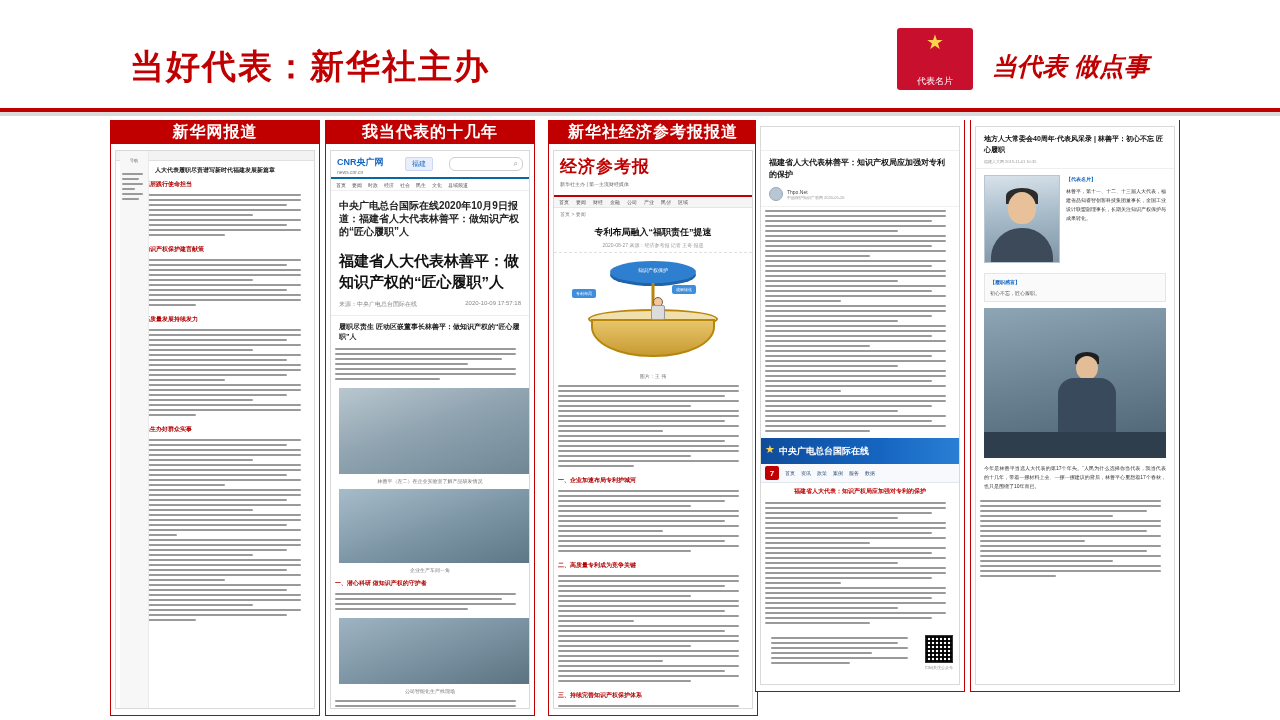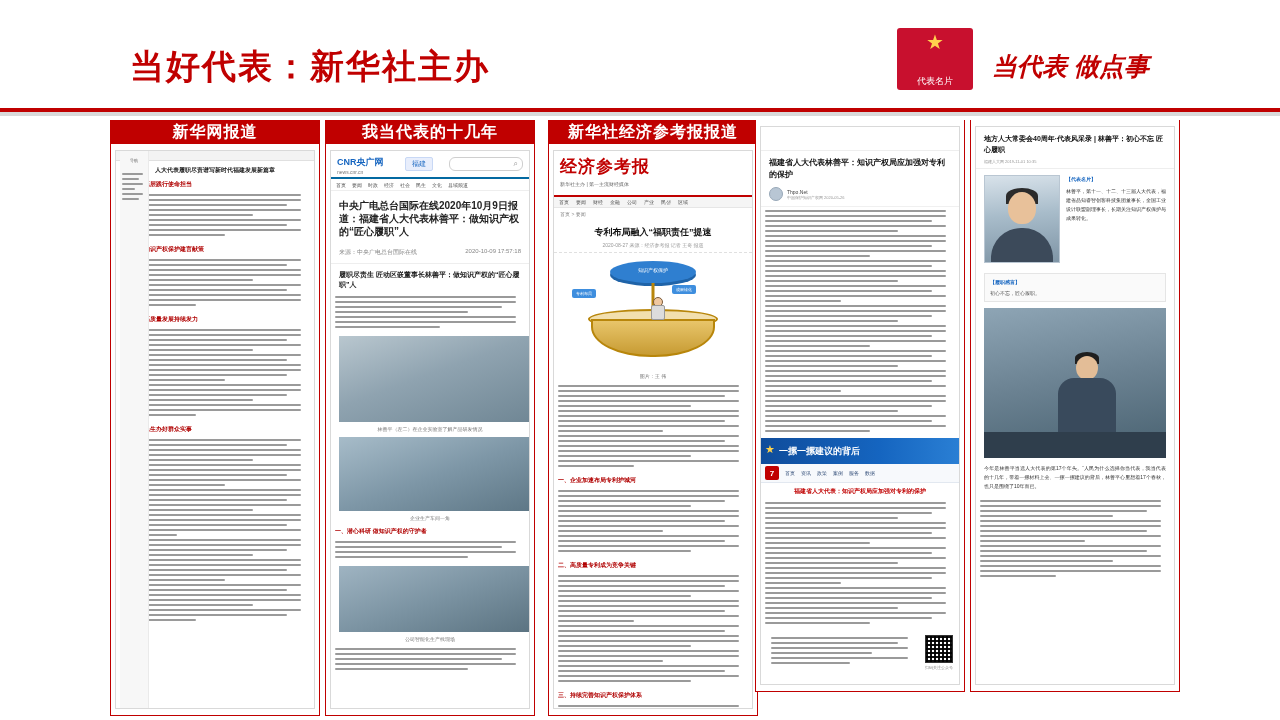--- a/index.html
+++ b/index.html
@@ -850,20 +850,21 @@
             <span>首页</span>
             <span>要闻</span>
             <span>时政</span>
             <span>经济</span>
             <span>社会</span>
             <span>民生</span>
             <span>文化</span>
             <span>县域频道</span>
           </div>
           <div class="cnr-lead">中央广电总台国际在线2020年10月9日报道：福建省人大代表林善平：做知识产权的“匠心履职”人</div>
+          <div class="cnr-h1">福建省人大代表林善平：做知识产权的“匠心履职”人</div>
           <div class="cnr-meta">
             <span>来源：中央广电总台国际在线</span>
             <span>2020-10-09 17:57:18</span>
           </div>
           <div class="cnr-sub">履职尽责生 匠动区嵌董事长林善平：做知识产权的“匠心履职”人</div>
           <div class="lines">
             <div class="ln w95"></div>
               <div class="ln w95"></div>
               <div class="ln w88"></div>
               <div class="ln w70"></div>
@@ -1055,21 +1056,21 @@
               <div class="ln w95"></div>
               <div class="ln w88"></div>
               <div class="ln w70"></div>
             <div class="ln w95"></div>
               <div class="ln w88"></div>
               <div class="ln w95"></div>
               <div class="ln w55"></div>
           </div>
           <div class="ip-banner">
             <div class="ip-star">★</div>
-            <div class="ip-banner-text">一摞一摞建议的背后</div>
+            <div class="ip-banner-text">中央广电总台国际在线</div>
           </div>
           <div class="ip-nav">
             <div class="ip-day">7</div>
             <span>首页</span>
             <span>资讯</span>
             <span>政策</span>
             <span>案例</span>
             <span>服务</span>
             <span>数据</span>
           </div>

